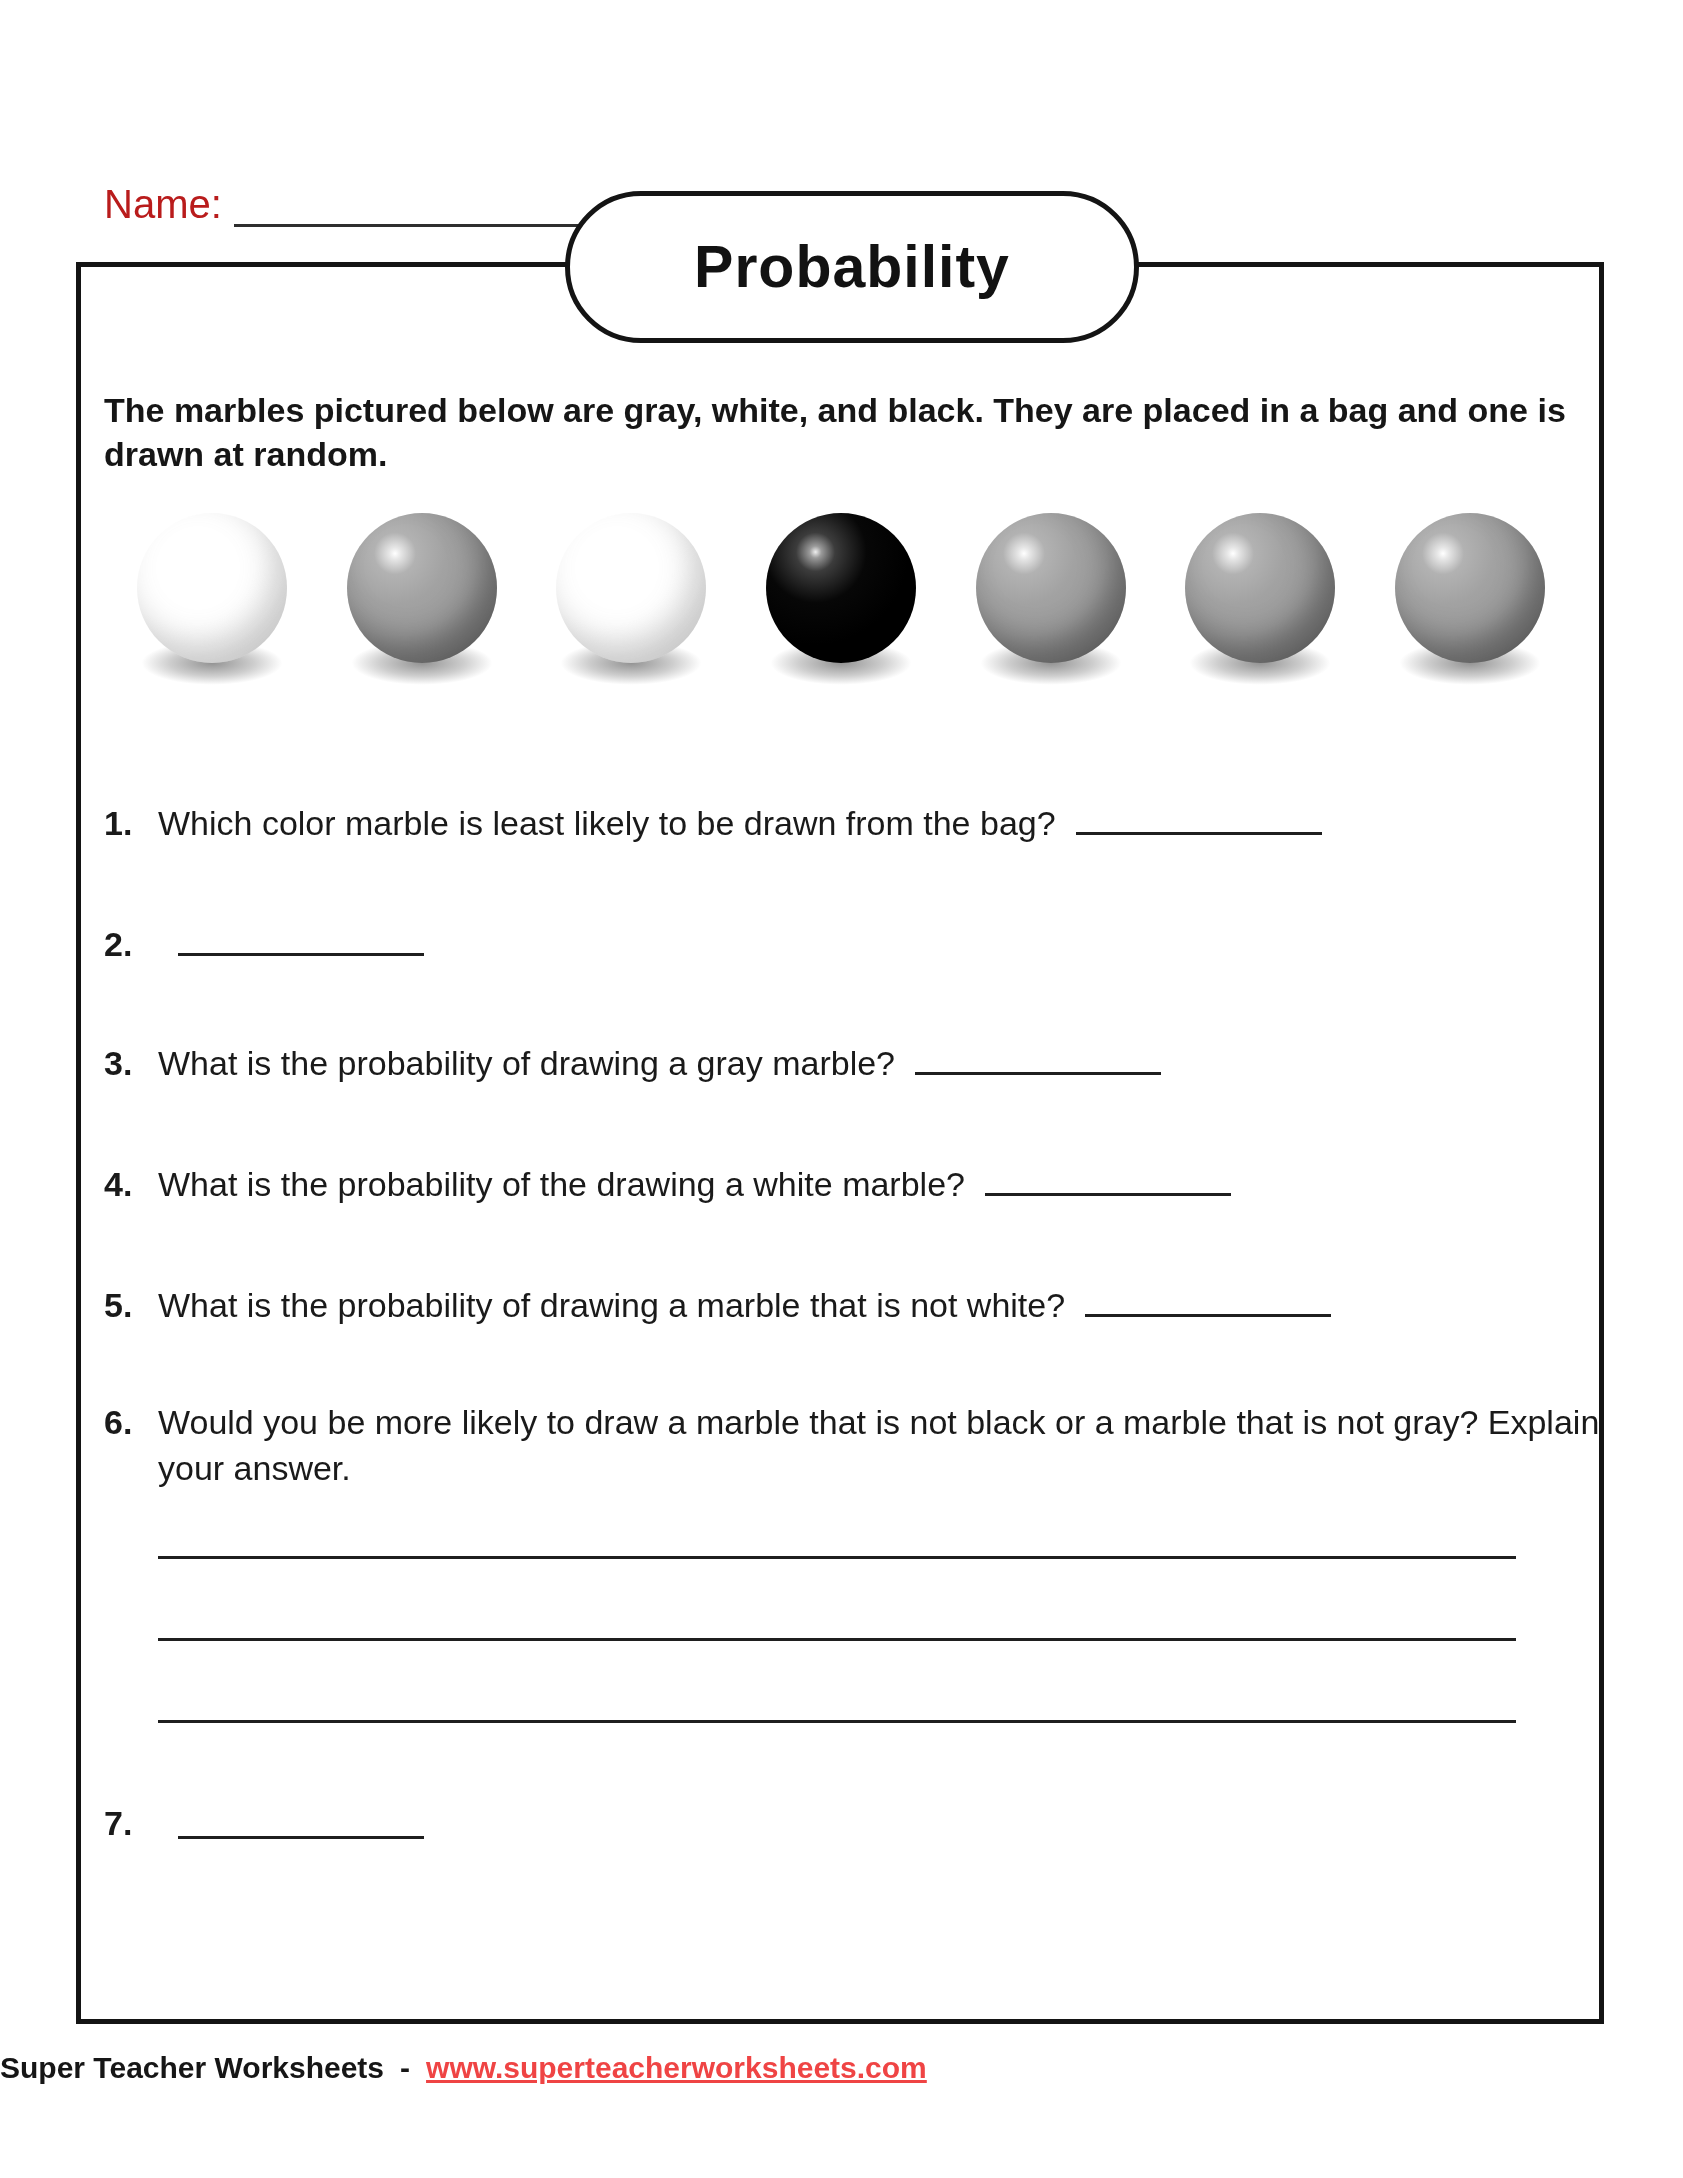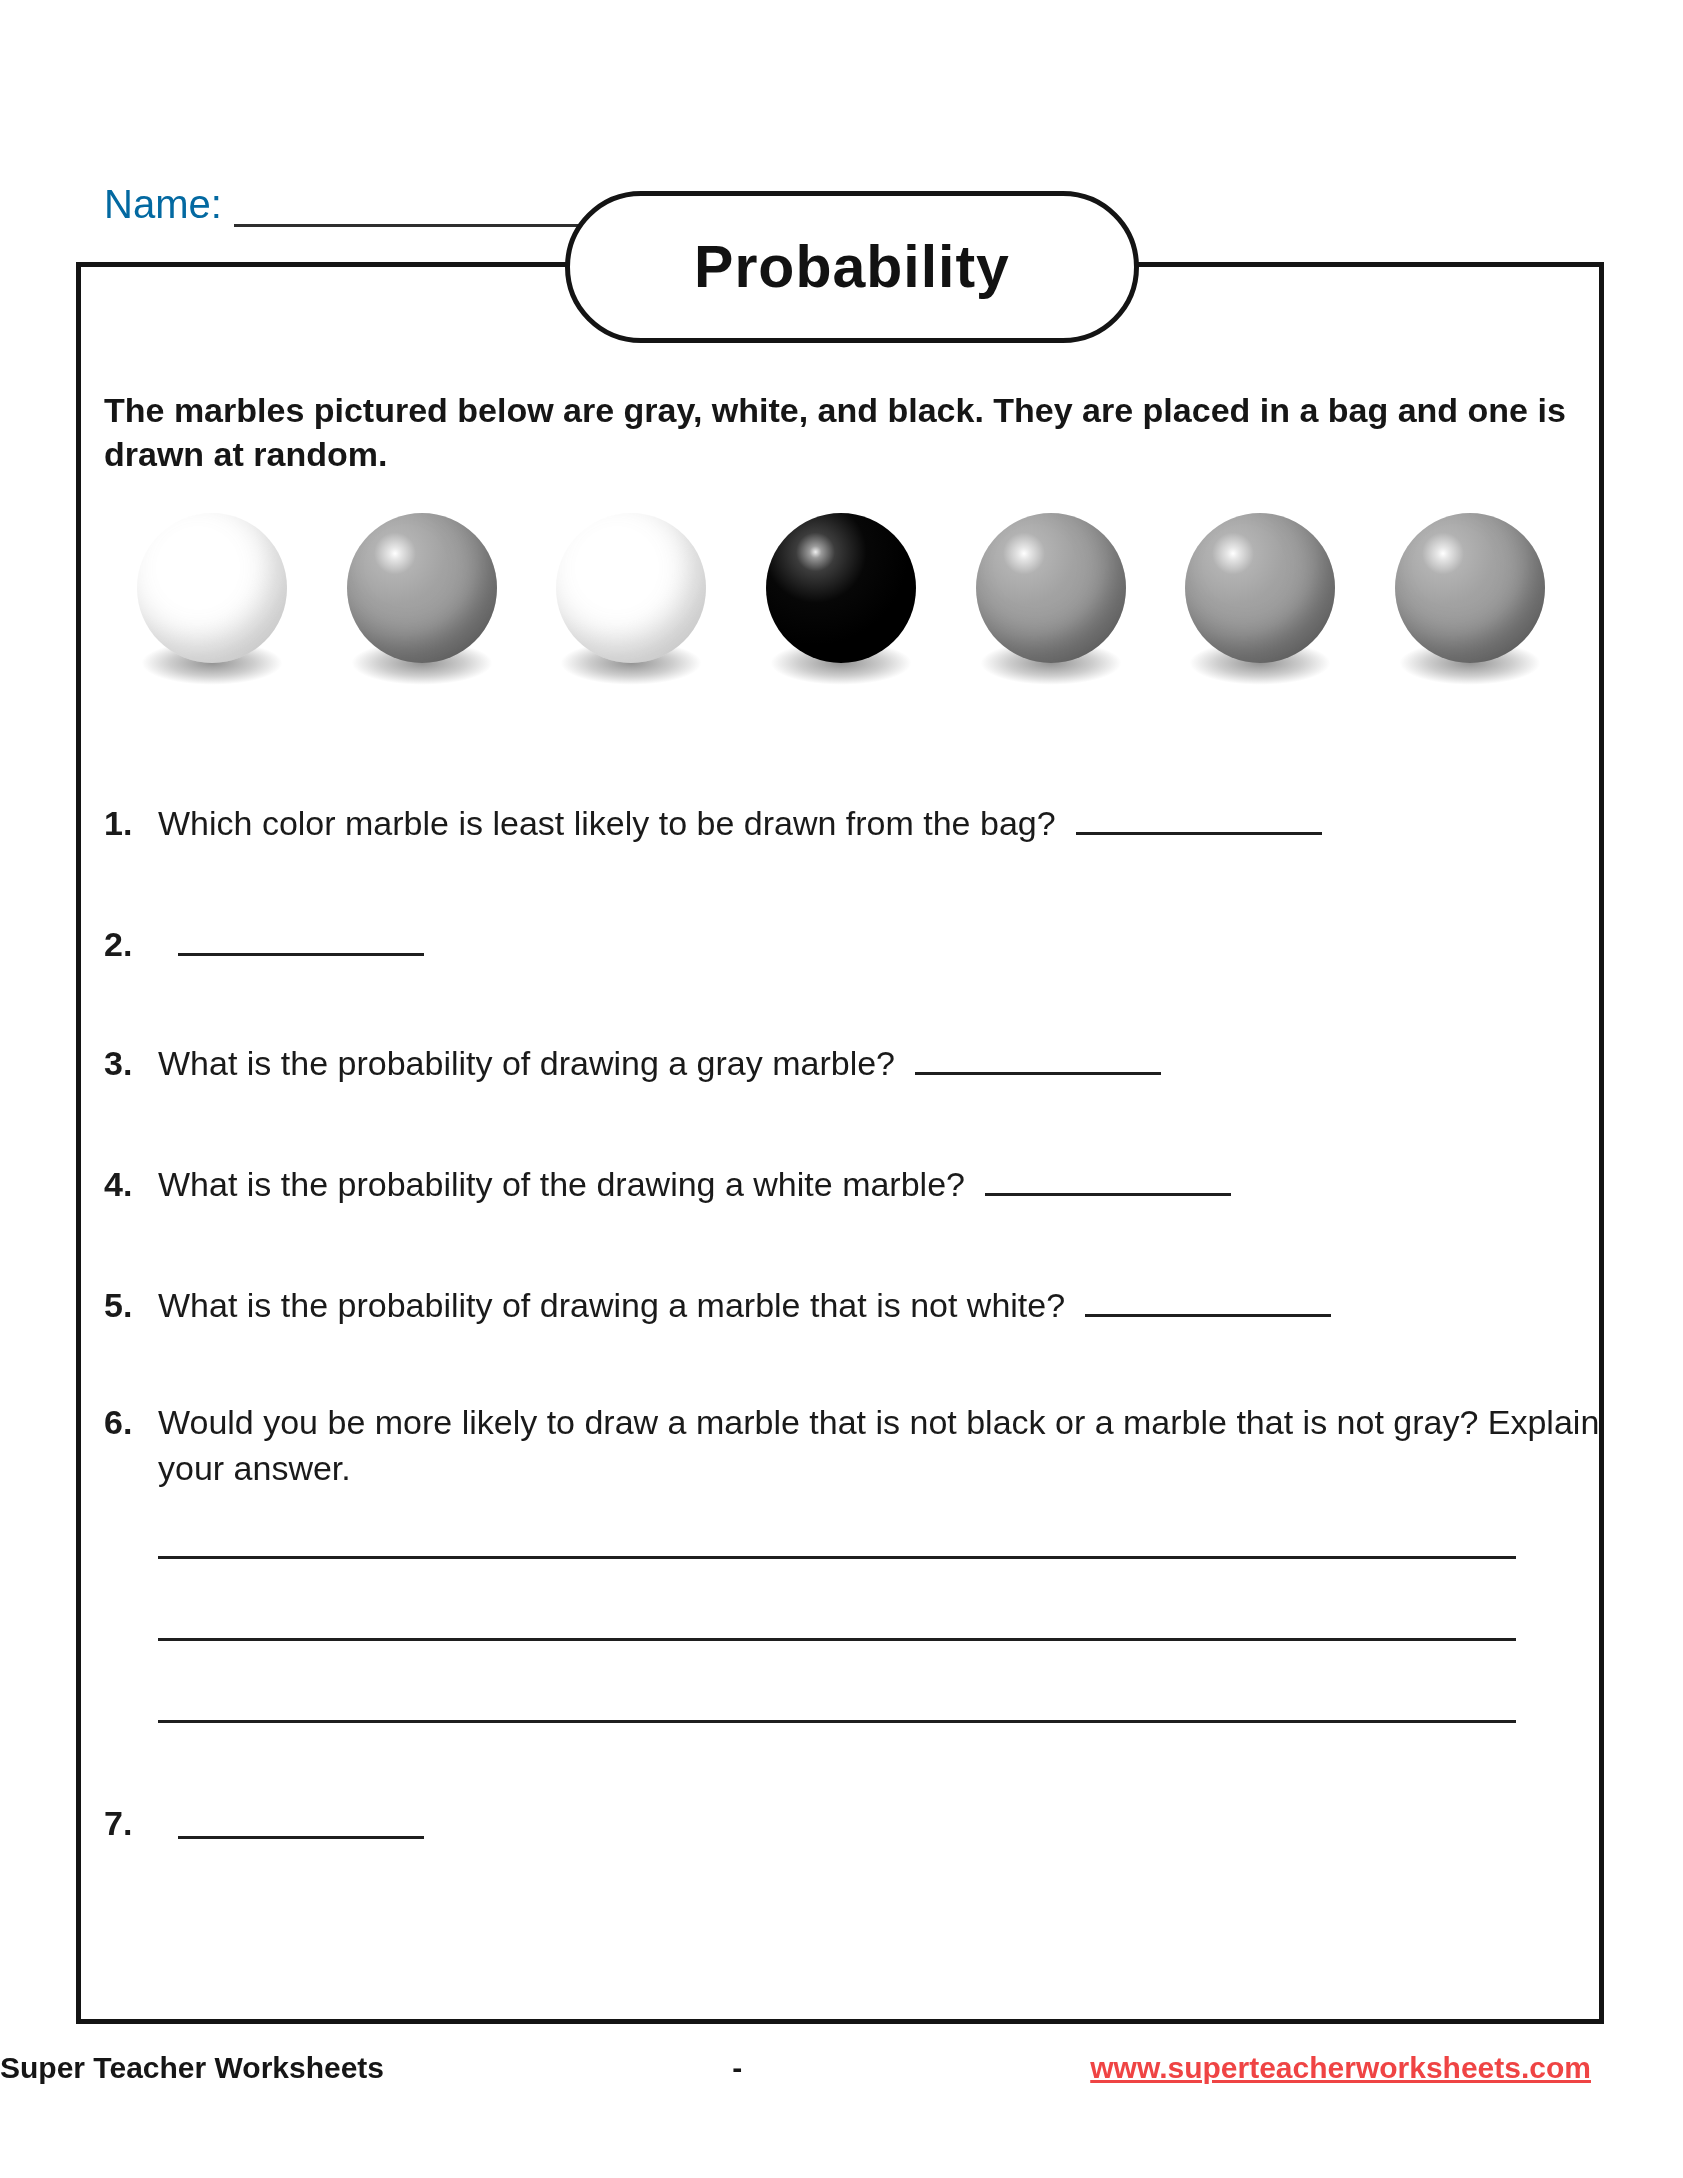--- a/index.html
+++ b/index.html
@@ -5,21 +5,21 @@
   html,body{margin:0;padding:0;background:#ffffff;}
   .page{
     position:relative;
     width:1683px;height:2178px;
     background:#ffffff;
     font-family:"Liberation Sans", sans-serif;
     color:#1c1c1c;
     overflow:hidden;
   }
   
-  .name-row{position:absolute;left:104px;top:180px;font-size:40px;color:#0369a1;display:flex;align-items:flex-end;}
+  .name-row{position:absolute;left:104px;top:180px;font-size:40px;color:#b91c1c;display:flex;align-items:flex-end;}
   .name-line{display:inline-block;width:460px;border-bottom:3px solid #2e2e2e;height:44px;margin-left:12px;}
   
   .main-box{
     position:absolute;left:76px;top:262px;width:1528px;height:1762px;
     border:5px solid #141414;background:transparent;box-sizing:border-box;
   }
   
   .title-pill{
     position:absolute;left:565px;top:191px;width:574px;height:152px;
     background:#ffffff;border:5px solid #141414;border-radius:79px;
@@ -63,21 +63,21 @@
     border-bottom:3px solid #1f1f1f;
   }
   .q7-block{position:absolute;left:104px;top:1804px;display:flex;font-size:34px;color:#1a1a1a;}
   .q7-lines{line-height:1.38;}
   .answer-line{
     position:absolute;left:158px;width:1358px;border-bottom:3px solid #1f1f1f;height:0;
   }
   
   .footer{
     position:absolute;left:0;top:2051px;width:1591px;
-    display:flex;justify-content:space-between;align-items:baseline;gap:16px;
+    display:flex;justify-content:flex-start;align-items:baseline;gap:16px;
     font-size:30px;font-weight:bold;
   }
   .footer .brand{color:#161616;}
   .footer .sep{color:#161616;}
   .footer .link{text-decoration:underline;cursor:pointer;}
 </style>
 </head>
 <body>
 
 <div class="page">

